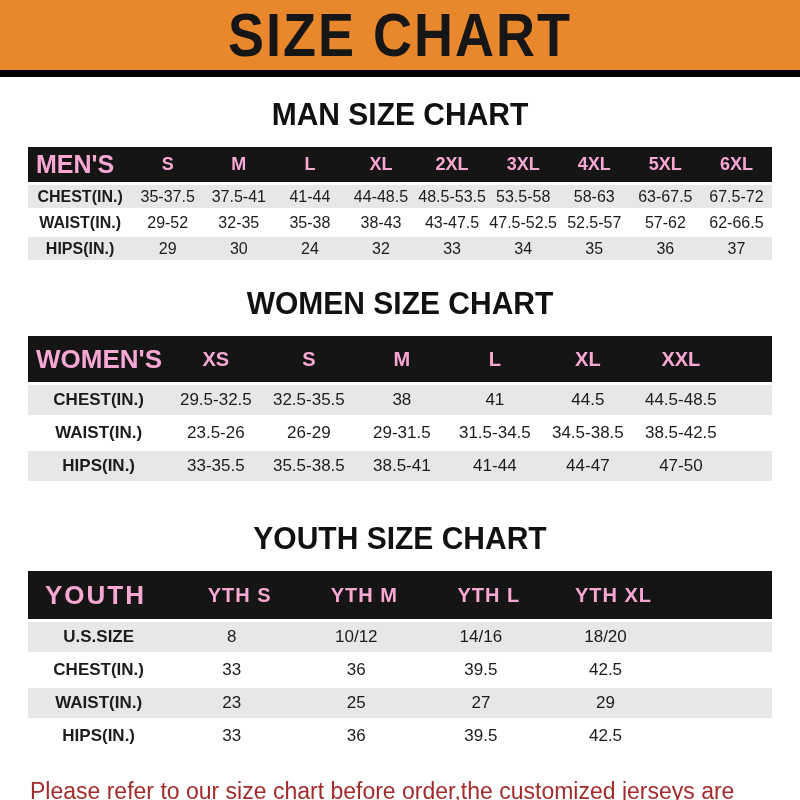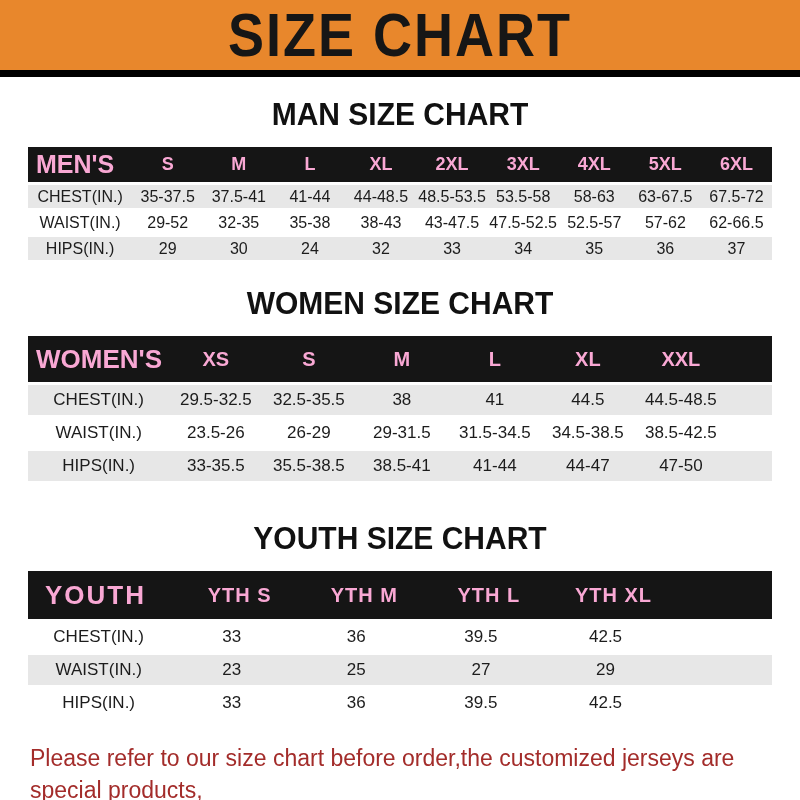--- a/index.html
+++ b/index.html
@@ -62,21 +62,21 @@
     text-align: left;
     padding-left: 8px;
   }
   table.size-table td {
     text-align: center;
     color: #1c1c1c;
     white-space: nowrap;
     background: #ffffff;
   }
   table.size-table td.row-label {
-    font-weight: normal;
+    font-weight: bold;
   }
   table.size-table tr.shade td {
     background: var(--row_shade, #E7E7E7);
   }
 
   
   #sec-men table th            { font-size: 18px; height: 33px; }
   #sec-men table th.group-label{ font-size: 25px; }
   #sec-men table td            { font-size: 16px; height: 21px; line-height: 21px; }
   #sec-men table col.label-col { width: 14%; }
@@ -252,20 +252,28 @@
         <tr>
           <th class="group-label">YOUTH</th>
           <th>YTH S</th>
           <th>YTH M</th>
           <th>YTH L</th>
           <th>YTH XL</th>
           <th></th>
         </tr>
       </thead>
       <tbody>
+        <tr class="shade">
+          <td class="row-label">U.S.SIZE</td>
+          <td>8</td>
+          <td>10/12</td>
+          <td>14/16</td>
+          <td>18/20</td>
+          <td></td>
+        </tr>
         <tr>
           <td class="row-label">CHEST(IN.)</td>
           <td>33</td>
           <td>36</td>
           <td>39.5</td>
           <td>42.5</td>
           <td></td>
         </tr>
         <tr class="shade">
           <td class="row-label">WAIST(IN.)</td>

